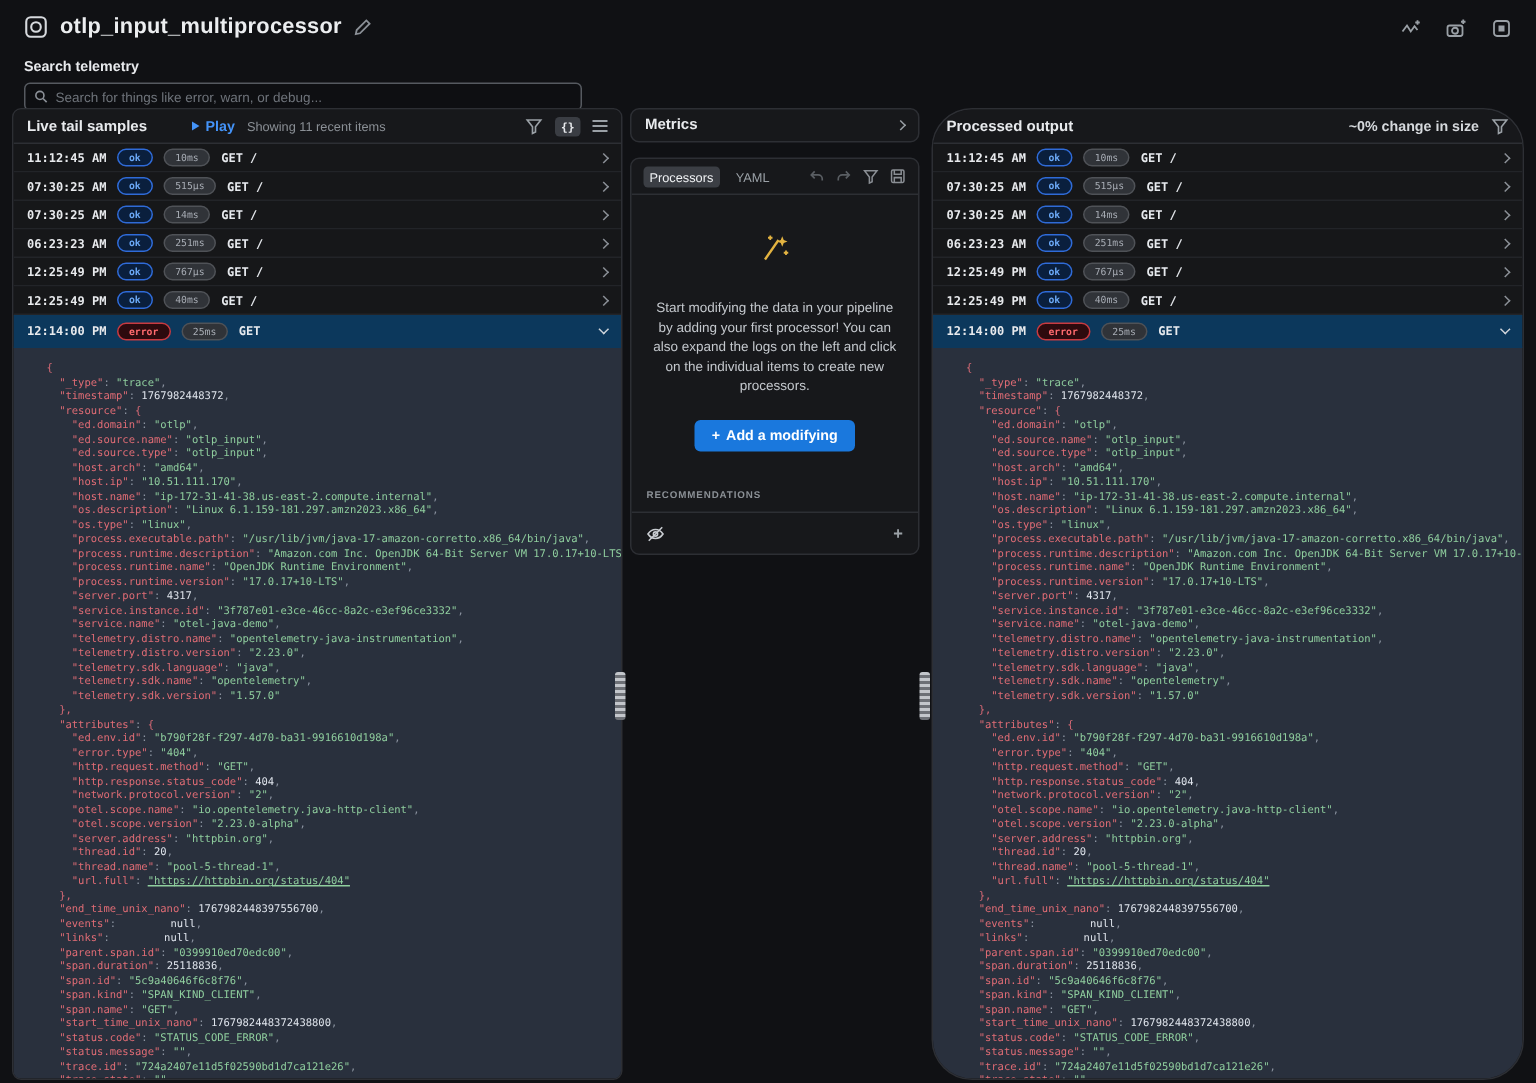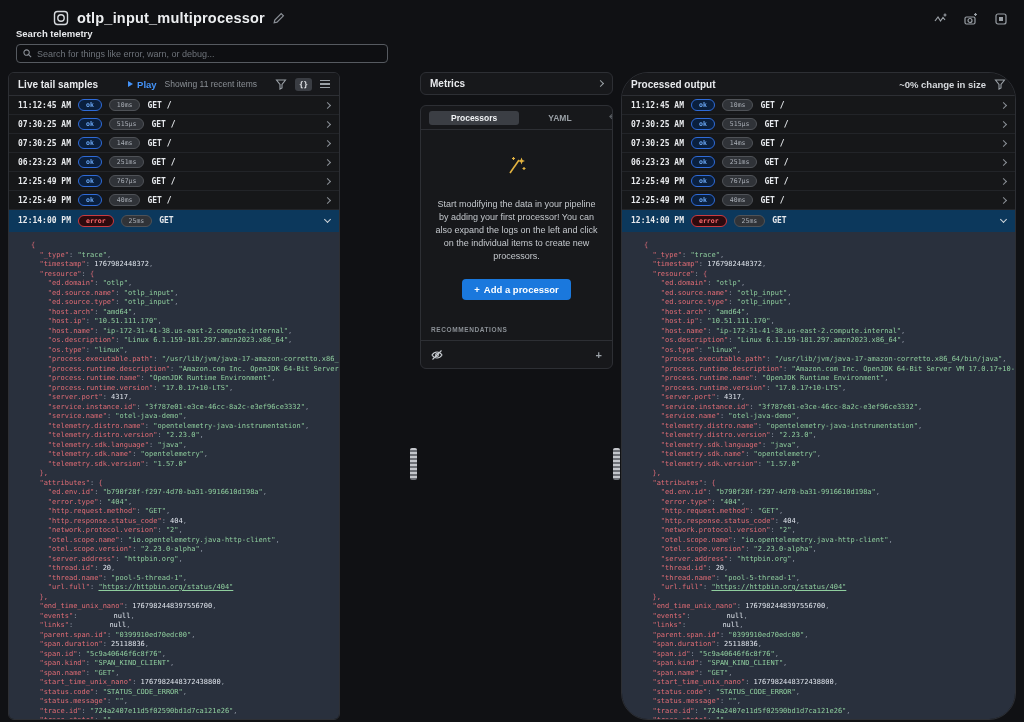--- a/index.html
+++ b/index.html
@@ -1,40 +1,40 @@
 <!DOCTYPE html>
 <html><head>
 <meta charset="utf-8">
 <style>
   * { box-sizing: border-box; margin: 0; padding: 0; }
   html,body { width:1024px; height:722px; overflow:hidden; }
   body { background:#101114; font-family:"Liberation Sans",sans-serif; color:#e8eaed; position:relative; }
 
   
   .page-header { padding:10px 14px 0 16px; }
-  .title-row { display:flex; align-items:center; gap:8px;margin-left:37px; }
+  .title-row { display:flex; align-items:center; gap:8px; }
   .proc-icon { width:16px; height:16px; color:#d6d9dd; }
   .page-title { font-size:14.5px; font-weight:bold; color:#eceef0; letter-spacing:.2px; }
   .pencil-icon { width:12px; height:12px; color:#8b9097; cursor:pointer; }
   .header-actions { position:absolute; top:12px; right:16px; display:flex; gap:16px; }
   .header-actions .hicon { width:14px; height:14px; color:#9aa0a6; cursor:pointer; }
   .page-desc { margin-top:6px; font-size:9px; color:#9aa0a6; }
   .doc-link { color:#4493f8; cursor:pointer; text-decoration:none; }
-  .search-label { margin-top:2px; font-size:9.5px; font-weight:bold; color:#e8eaed; }
+  .search-label { margin-top:13px; font-size:9.5px; font-weight:bold; color:#e8eaed; }
   .search-box { margin-top:5px; width:372px; height:19px; border:1px solid #565a60; border-radius:4px;
                 background:#0e0f12; display:flex; align-items:center; padding:0 6px; gap:5px; }
   .search-box svg { width:9px; height:9px; color:#8b9097; flex:none; }
   .search-box input { background:transparent; border:none; outline:none; color:#c8ccd1;
                       font-size:9px; width:100%; font-family:"Liberation Sans",sans-serif; }
   .search-box input::placeholder { color:#6e737a; }
 
   
   .panel { position:absolute; top:72px; height:648px; background:#151619; border:1px solid #2d2f34;
            border-radius:6px; display:flex; flex-direction:column; overflow:hidden; }
-  .panel-left  { left:8px;  width:332px; }
+  .panel-left  { left:8px;  width:407px; }
   .panel-right { left:621px; width:395px;border-radius:27px; }
   .mid-col { position:absolute; top:72px; left:420px; width:193px; }
 
   .panel-header { height:23px; flex:none; display:flex; align-items:center; padding:0 9px; gap:8px;
                   border-bottom:1px solid #2d2f34; background:#17181b; }
   .panel-title { font-size:10px; font-weight:bold; color:#e8eaed; white-space:nowrap; }
   .play-btn { display:flex; align-items:center; gap:4px; color:#4493f8; font-size:9.5px; font-weight:bold; cursor:pointer;padding-left:22px; }
   .play-tri { width:0; height:0; border-left:5px solid #4493f8; border-top:3.5px solid transparent; border-bottom:3.5px solid transparent; }
   .showing-label { font-size:8.5px; color:#8b9096; white-space:nowrap; }
   .hdr-spacer { flex:1; }
@@ -70,21 +70,21 @@
   .j-null { color:#dfe4ec;padding-left:32px; } .j-br { color:#d96a76; } .j-pun { color:#8b93a0; }
   .j-link { text-decoration:underline; }
 
   
   .metrics-panel { height:23px; background:#17181b; border:1px solid #2d2f34; border-radius:6px;
                    display:flex; align-items:center; padding:0 9px; cursor:pointer; }
   .chev-r { width:5px; height:5px; border-right:1.4px solid #9aa0a6; border-bottom:1.4px solid #9aa0a6;
             transform:rotate(-45deg); margin-left:auto; }
   .proc-panel { margin-top:10px; background:#17181b; border:1px solid #2d2f34; border-radius:6px; overflow:hidden; }
   .tab-row { height:24px; display:flex; align-items:center; gap:7px; padding:0 8px; border-bottom:1px solid #2d2f34; }
-  .tab { font-size:8.5px; font-weight:bold; color:#9aa0a6; cursor:pointer; padding:2px 22px; border-radius:3px;text-align:right; }
+  .tab { font-size:8.5px; font-weight:normal; color:#9aa0a6; cursor:pointer; padding:2px 4px; border-radius:3px;text-align:right; }
   .tab.active { background:#3b3e44; color:#f0f2f4; }
   .ticon { width:11px; height:11px; color:#8a8e94; cursor:pointer; flex:none; }
   .ticon.dim { color:#5a5e63; }
   .tab-row .sp { flex:1; }
   .empty-state { padding:24px 13px 0; text-align:center; }
   .wand { width:24px; height:24px; color:#e3b341; }
   .empty-text { margin-top:16px; font-size:9px; line-height:13px; color:#c4c8cd; }
   .add-btn { margin:16px auto 0; display:flex; align-items:center; gap:4px; background:#1a78dd; border:none;
              color:#fff; font-size:9.5px; font-weight:bold; padding:5px 12px; border-radius:4px; cursor:pointer;
              font-family:"Liberation Sans",sans-serif; }
@@ -291,21 +291,21 @@
     <div class="empty-state">
       <svg class="wand" viewBox="0 0 24 24" fill="none" stroke="currentColor" stroke-width="1.6">
         <path d="M14 6L5 19"></path>
           <path d="M16.5 3.5l1 2.5 2.5 1-2.5 1-1 2.5-1-2.5-2.5-1 2.5-1z" fill="currentColor" stroke="none"></path>
         <path d="M8.5 3v3M7 4.5h3" stroke-width="1.2"></path>
           <path d="M19 13v3M17.5 14.5h3" stroke-width="1.2"></path>
       </svg>
       <p class="empty-text">Start modifying the data in your pipeline by adding your first processor! You can also expand the logs on the left and click on the individual items to create new processors.</p>
       <button class="add-btn">
         <span>+</span>
-        <span>Add a processor</span>
+        <span>Add a modifying</span>
       </button>
     </div>
     <div class="rec-label">RECOMMENDATIONS</div>
     <div class="rec-row">
       <svg class="eye" viewBox="0 0 12 12" fill="none" stroke="currentColor" stroke-width="1.1">
         <path d="M1 6s2-3 5-3 5 3 5 3-2 3-5 3-5-3-5-3z"></path>
           <circle cx="6" cy="6" r="1.4"></circle>
           <path d="M1.5 10.5l9-9"></path>
       </svg>
       <span class="rec-name">Mask PII</span>

